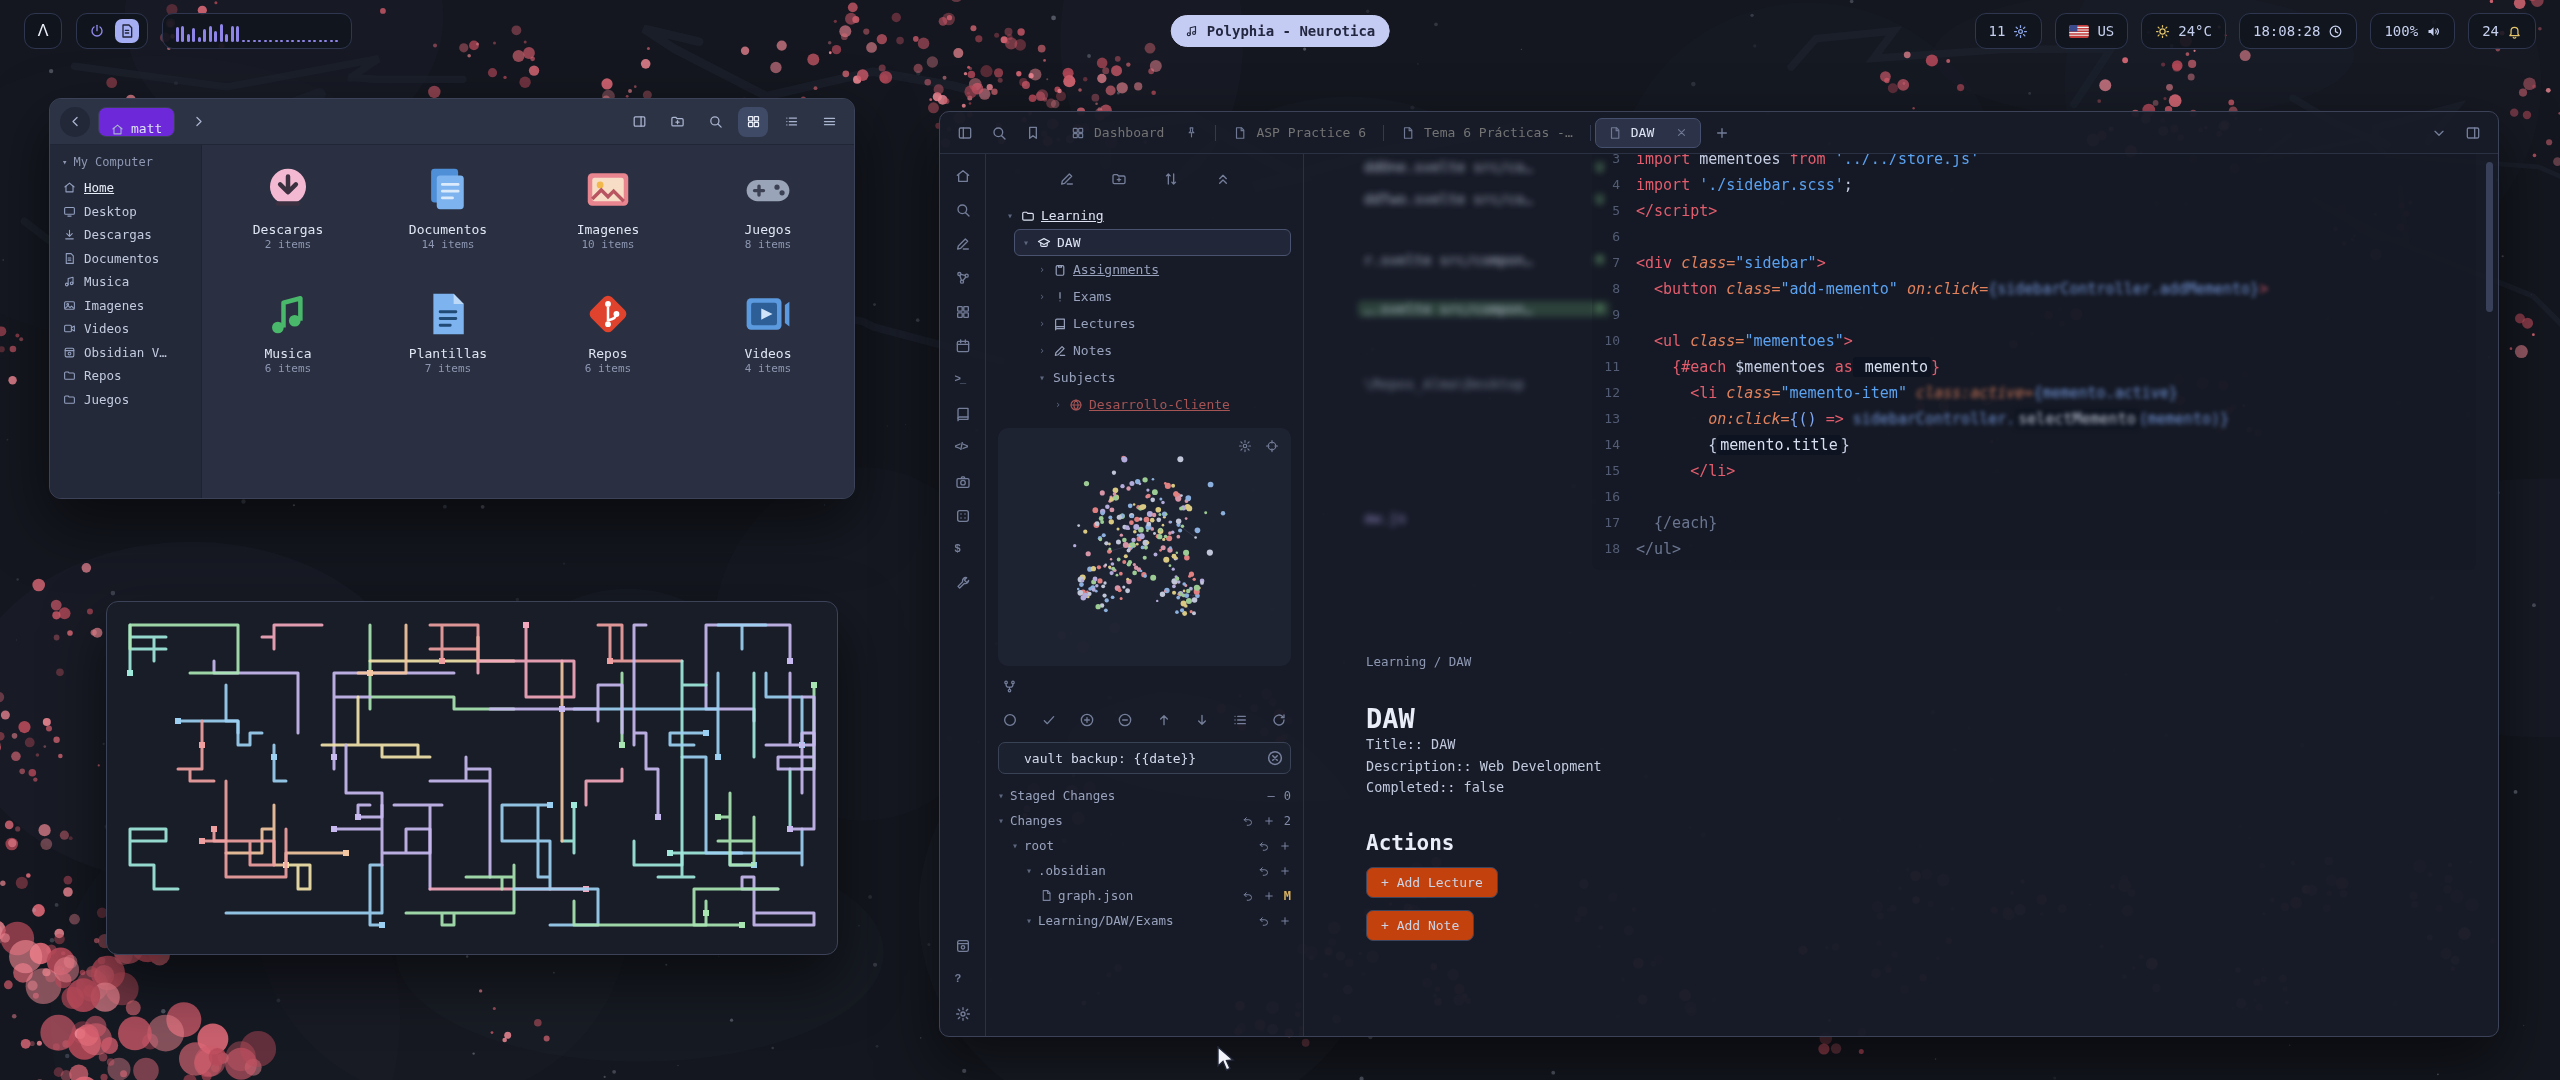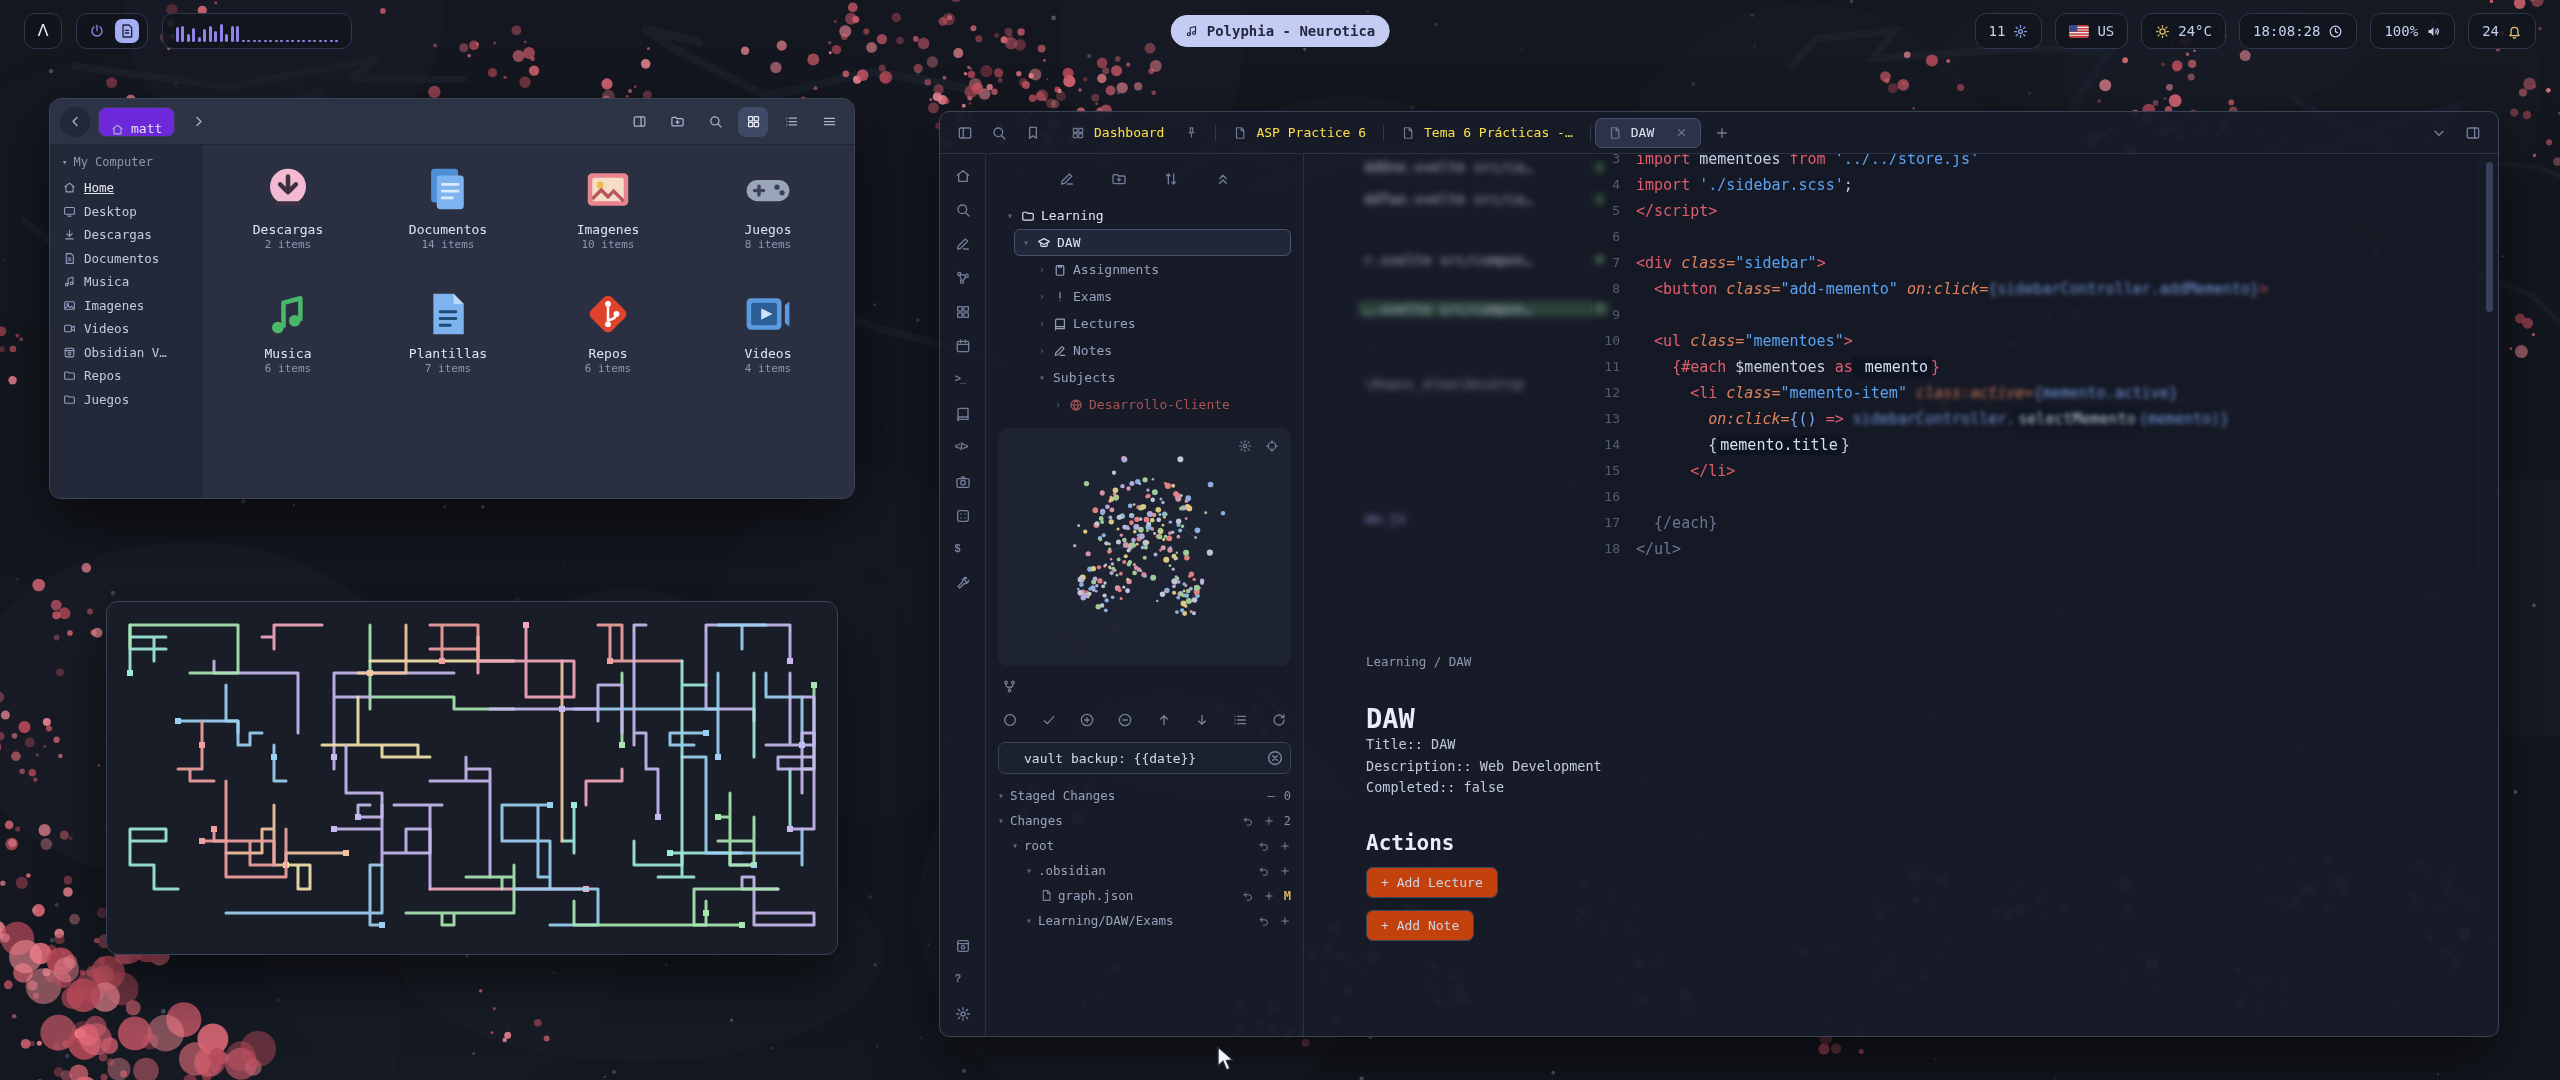--- a/index.html
+++ b/index.html
@@ -66,21 +66,21 @@
   #pipes { width:100%; height:100%; }
 
   
   #obsidian { left:939px; top:111px; width:1560px; height:926px; background:rgba(24,28,40,.97); z-index:4;
               display:flex; flex-direction:column; border-radius:10px; overflow:hidden; }
   #obs-tabbar { height:42px; display:flex; align-items:center; gap:8px; padding:0 12px; border-bottom:1px solid #2a3142; flex:none; }
   .obs-ic { width:26px; height:26px; display:flex; align-items:center; justify-content:center; color:#747e99;
             border-radius:6px; background:transparent; border:none; cursor:pointer; }
   .obs-ic .svg-ic { width:16px; height:16px; }
   #obs-tabs { display:flex; gap:4px; align-items:center; margin-left:4px; }
-  .tab { display:flex; align-items:center; gap:9px; height:30px; padding:0 12px; border-radius:7px; color:#fde047;
+  .tab { display:flex; align-items:center; gap:9px; height:30px; padding:0 12px; border-radius:7px; color:#737373;
          font-size:13px; cursor:pointer; border:1px solid transparent; white-space:nowrap; }
   .tab .svg-ic { width:14px; height:14px; color:#6f7994; }
   .tab.active { background:#2c3348; border-color:#454f6e; color:#dfe5f4; }
   .tab .trail { margin-left:12px; width:13px; height:13px; }
   .tabsep { width:1px; height:16px; background:#323a50; }
   #obs-tabbar .right { margin-left:auto; display:flex; gap:8px; }
   #obs-body { flex:1; display:flex; min-height:0; }
   #obs-ribbon { width:46px; border-right:1px solid #2a3142; display:flex; flex-direction:column; align-items:center; padding:12px 0; gap:14px; }
   #obs-ribbon .obs-ic { width:20px; height:20px; }
   #obs-ribbon .bottom { margin-top:auto; display:flex; flex-direction:column; gap:14px; }
@@ -88,21 +88,21 @@
   #obs-left { width:318px; border-right:1px solid #2a3142; padding:8px 12px 10px; display:flex; flex-direction:column; min-height:0; }
   #exp-tools { display:flex; gap:26px; justify-content:center; padding:4px 0 10px; flex:none; }
   #exp-tree { display:flex; flex-direction:column; flex:none; }
   .trow { display:flex; align-items:center; gap:6px; height:27px; font-size:13px; color:#98a2bc; cursor:pointer;
           border:1px solid transparent; border-radius:6px; padding:0 6px; }
   .trow .chev { width:10px; color:#5c677f; font-size:10px; flex:none; text-align:center; }
   .trow .svg-ic { width:14px; height:14px; }
   .trow.bright { color:#dde3f2; }
   .trow.selected { border-color:#49536f; background:rgba(44,51,72,.5); }
   .trow.danger { color:#a65454; }
-  .trow .u { }
+  .trow .u { text-decoration:underline; }
 
   #graph-panel { margin-top:10px; height:238px; background:rgba(36,42,58,.55); border-radius:10px; position:relative; flex:none; }
   #graph-panel .gp-tools { position:absolute; top:9px; right:10px; display:flex; gap:9px; z-index:2; }
   #graph-canvas { position:absolute; inset:0; }
   #fork-row { padding:9px 0 3px; flex:none; }
 
   #git-panel { margin-top:2px; flex:1; display:flex; flex-direction:column; min-height:0; }
   #git-tools { display:flex; gap:14px; justify-content:center; padding:5px 0 9px; }
   #git-msg { position:relative; margin-bottom:9px; }
   #git-msg input { width:100%; height:32px; background:#1b212f; border:1px solid #3a4256; border-radius:7px;

